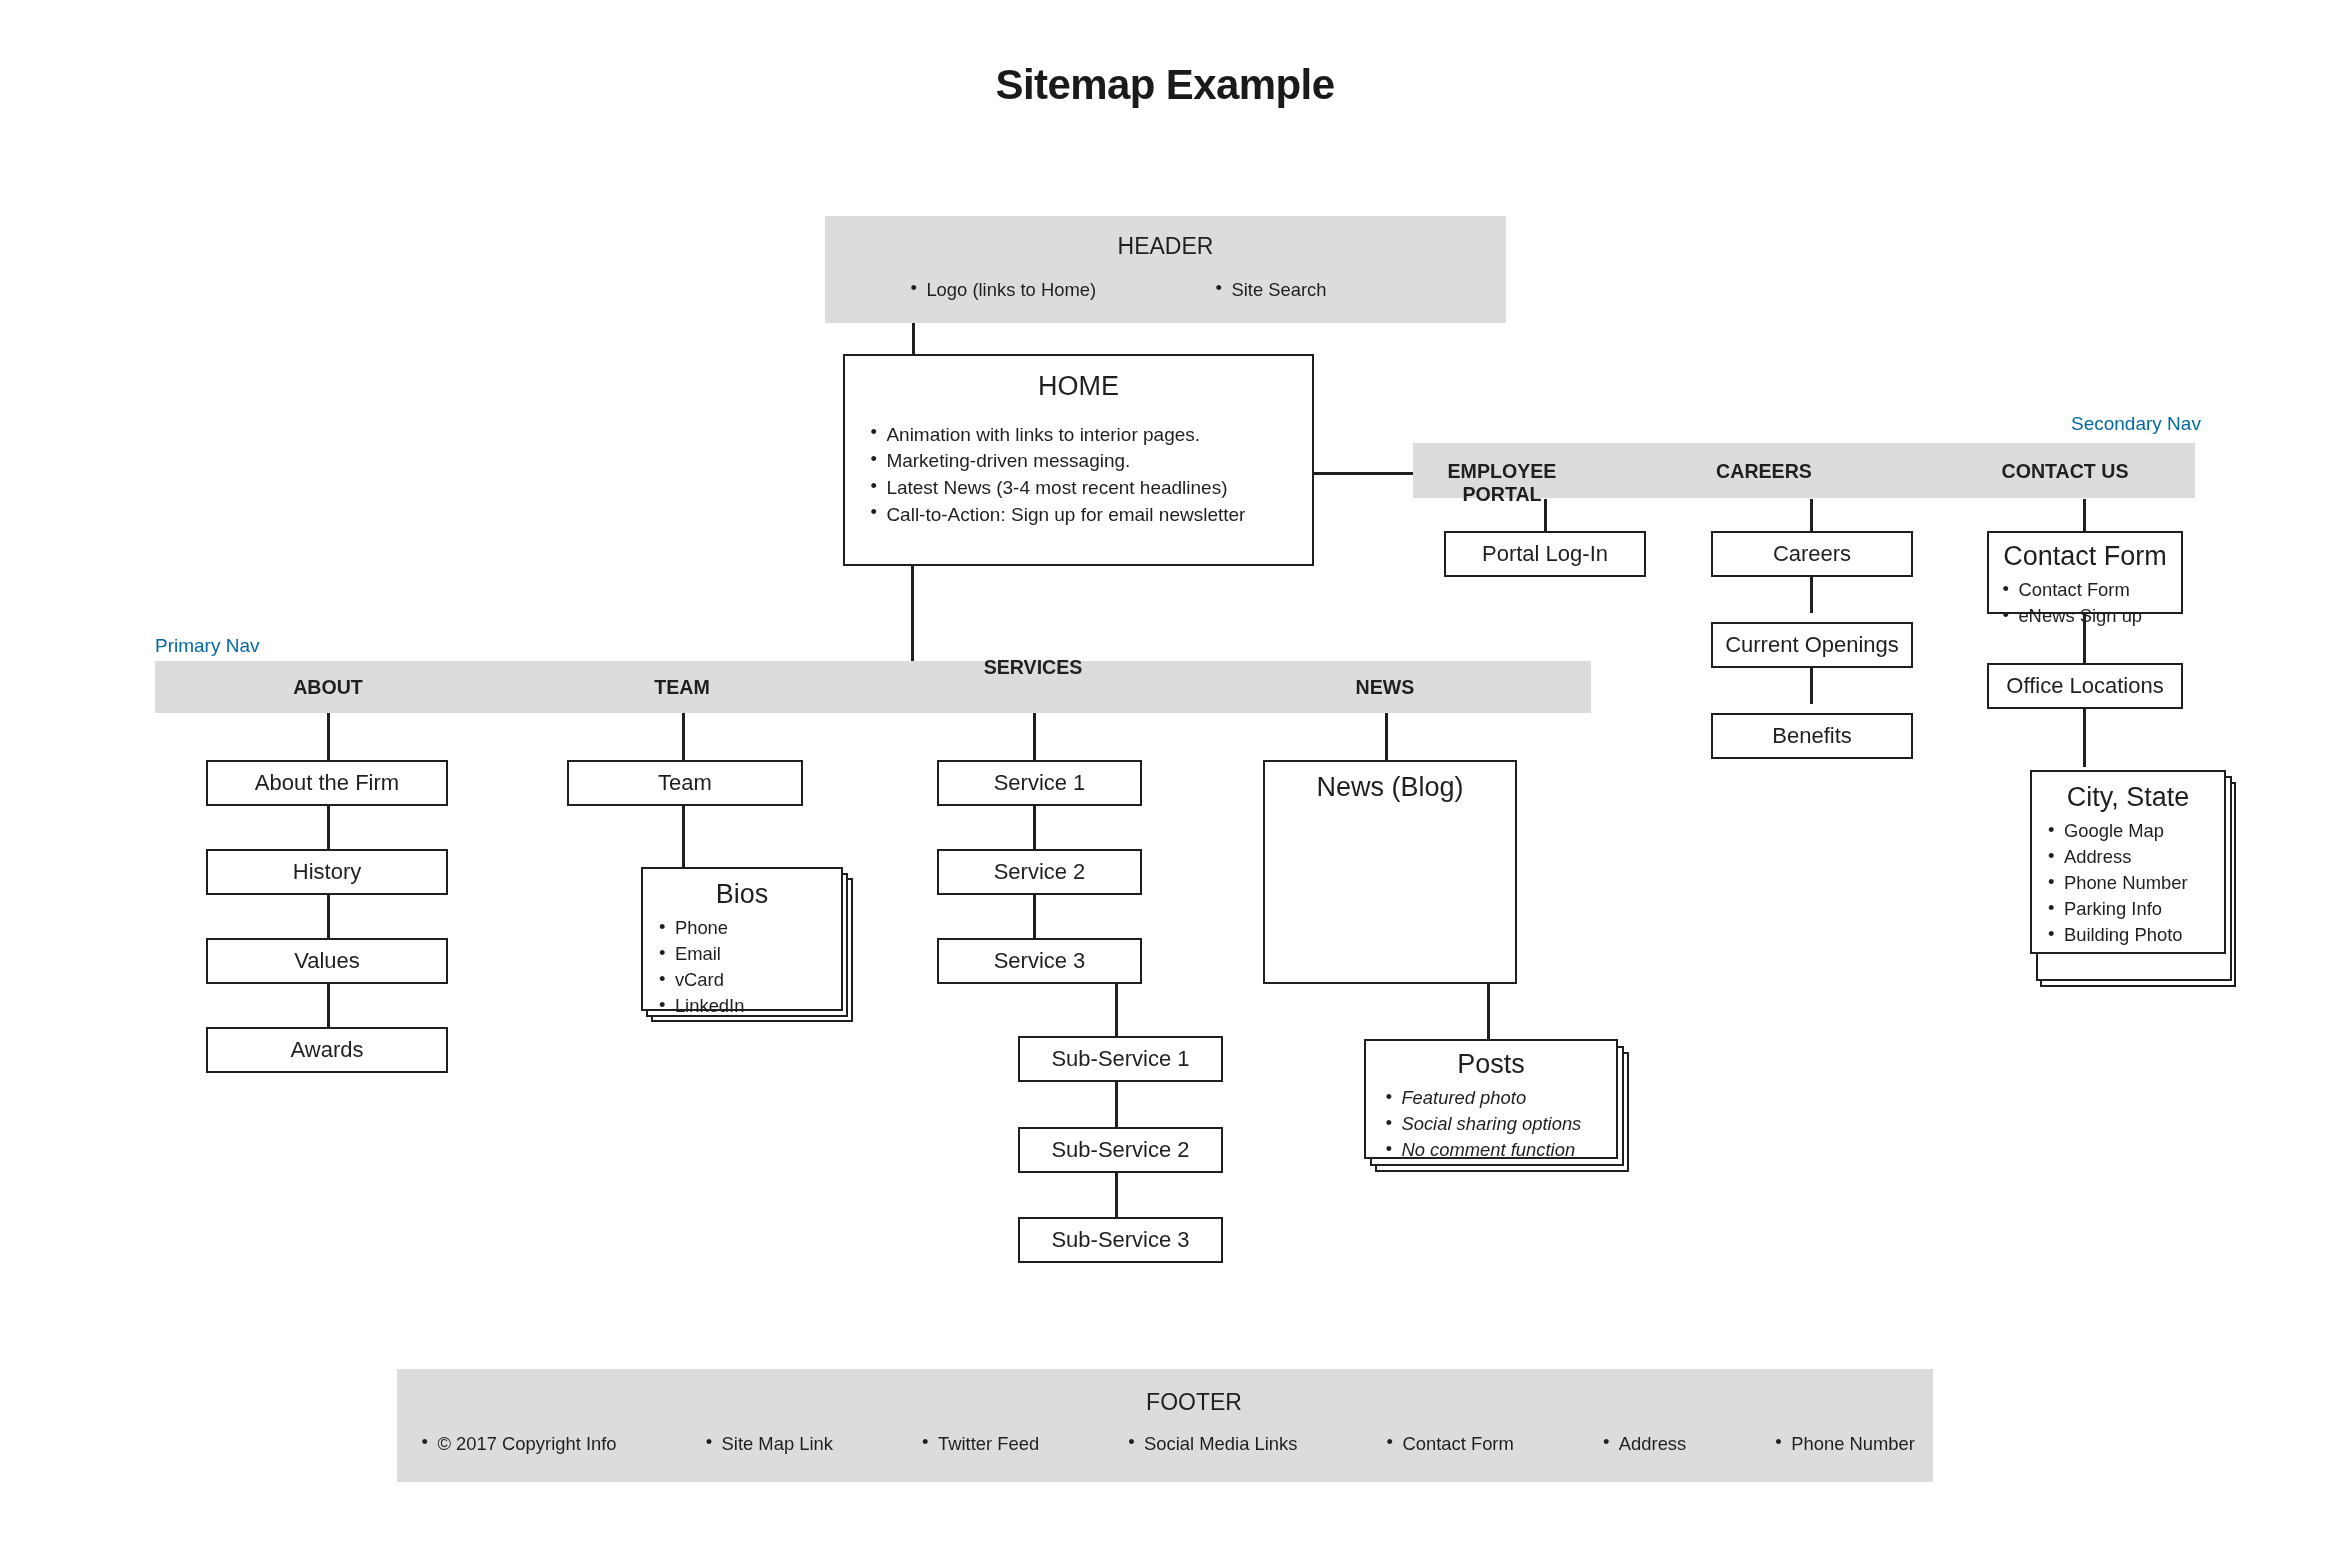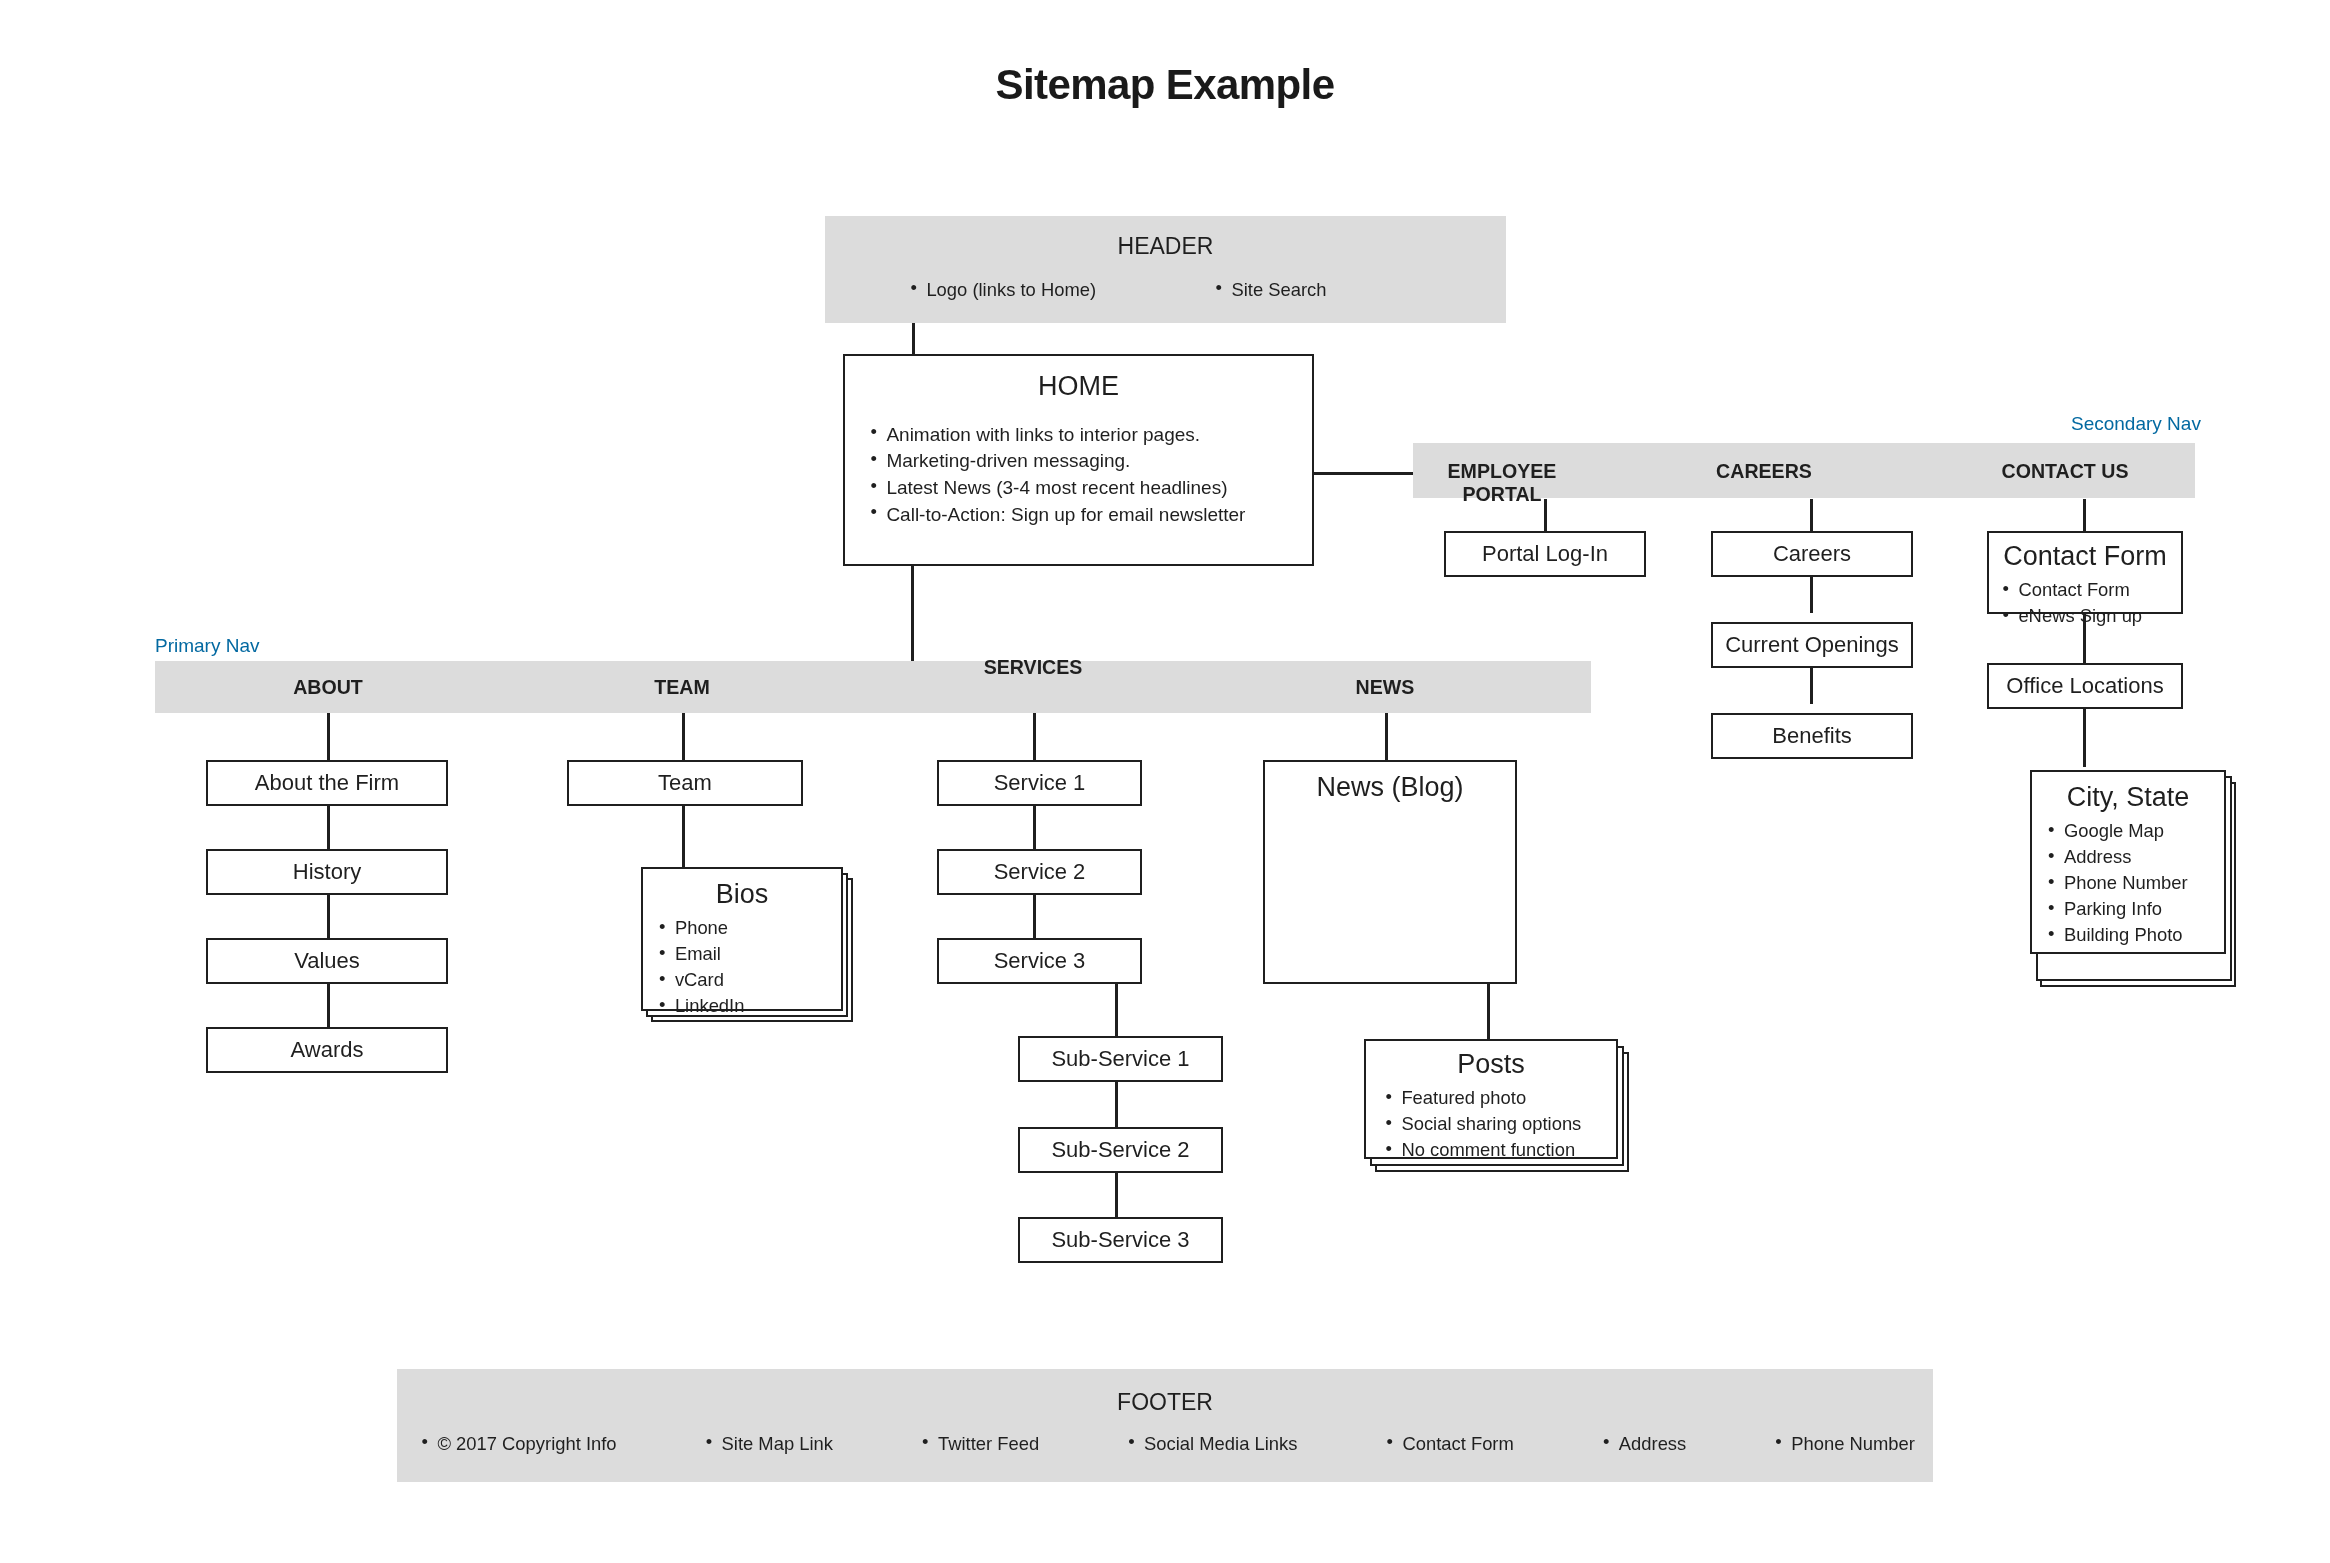--- a/index.html
+++ b/index.html
@@ -199,29 +199,29 @@
 
   <div class="box" style="left:1263px;top:760px;width:254px;height:224px;">
     <div class="box-title" style="margin-top:8.6px;">News (Blog)</div>
   </div>
   <div class="ln vln" style="left:1487px;top:984px;height:55px;"></div>
 
   <div class="stack-sheet" style="left:1375px;top:1052px;width:254px;height:120px;"></div>
   <div class="stack-sheet" style="left:1370px;top:1046px;width:254px;height:120px;"></div>
   <div class="box" style="left:1364px;top:1039px;width:254px;height:120px;">
     <div class="box-title" style="margin-top:7.4px;">Posts</div>
-    <ul class="bl" style="margin:3.7px 0 0 17px;">
+    <ul class="bl" style="margin:3.7px 0 0 17px;font-style:italic;">
       <li>Featured photo</li>
       <li>Social sharing options</li>
       <li>No comment function</li>
     </ul>
   </div>
 
   <div class="band" style="left:397px;top:1369px;width:1536px;height:113px;"></div>
-  <div class="band-title" style="left:397px;top:1389px;width:1536px;">FOOTER</div>
+  <div class="band-title" style="left:397px;top:1389px;width:1536px;padding-left:29px;">FOOTER</div>
   <div class="inline-bullets" style="left:419px;top:1433px;width:1496px;justify-content:space-between;">
     <span class="ib">© 2017 Copyright Info</span>
     <span class="ib">Site Map Link</span>
     <span class="ib">Twitter Feed</span>
     <span class="ib">Social Media Links</span>
     <span class="ib">Contact Form</span>
     <span class="ib">Address</span>
     <span class="ib">Phone Number</span>
   </div>
 

